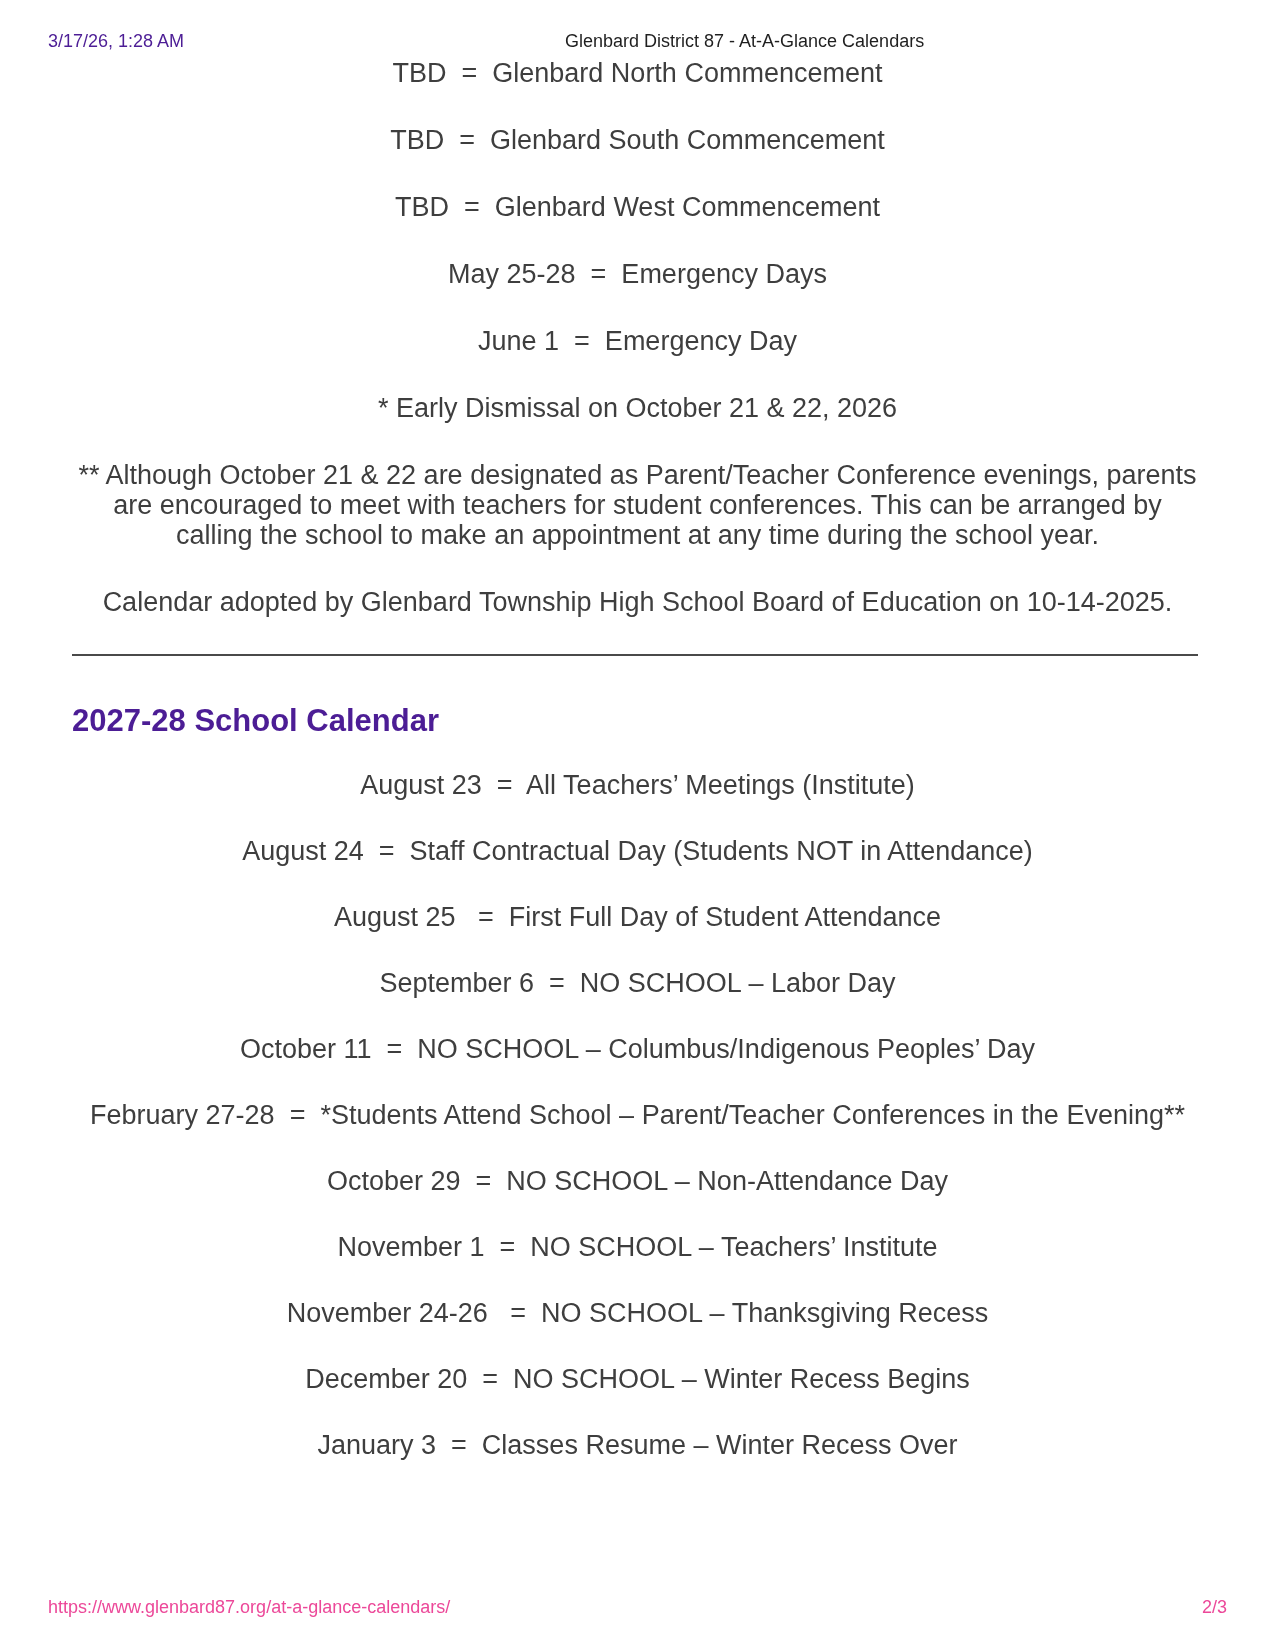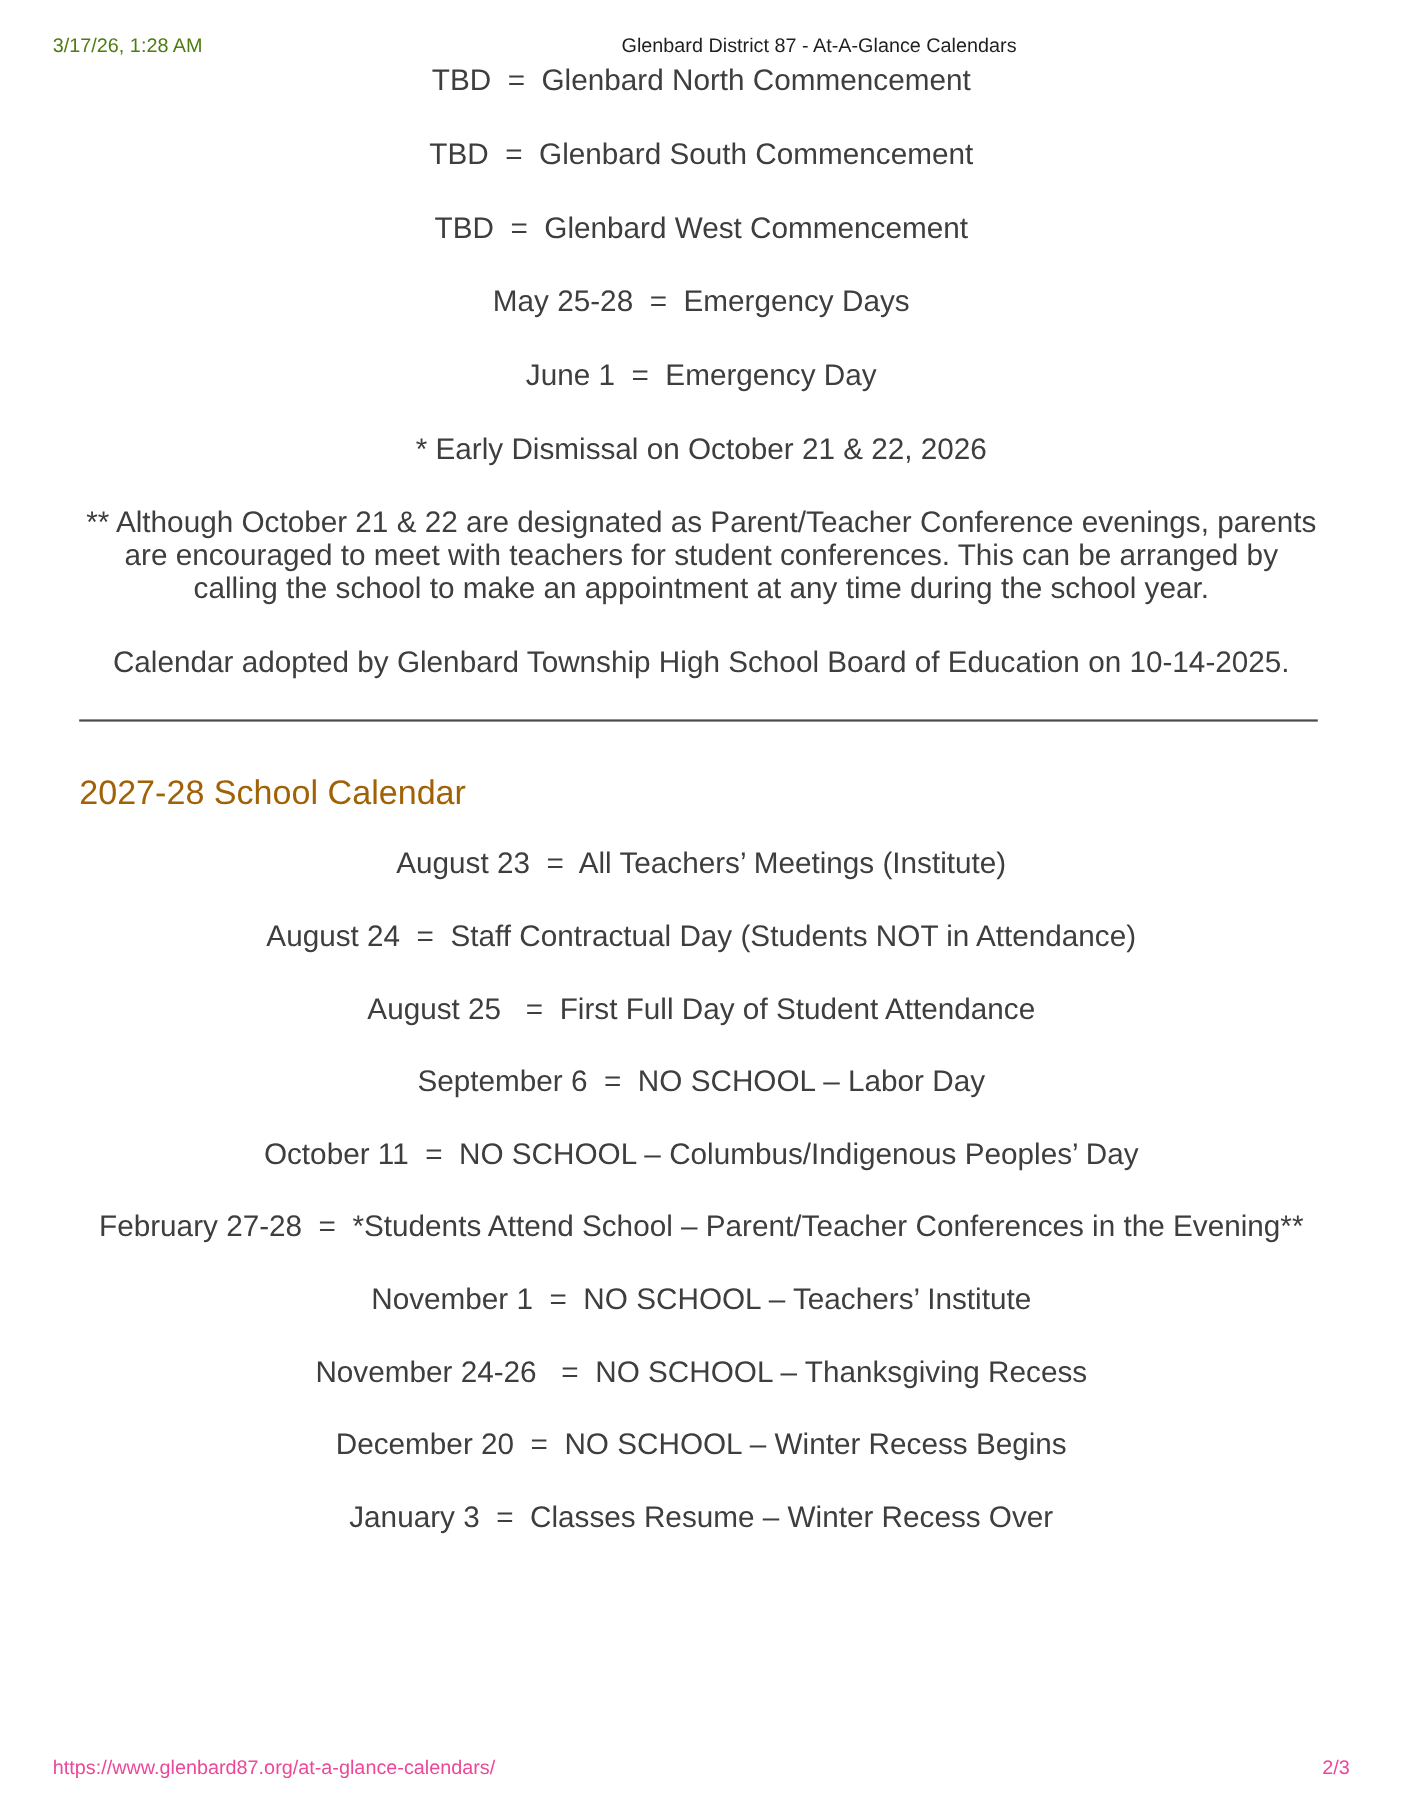--- a/index.html
+++ b/index.html
@@ -10,21 +10,21 @@
     background: #ffffff;
     font-family: "Liberation Sans", sans-serif;
     overflow: hidden;
   }
   .print-header-datetime {
     position: absolute;
     top: 30px;
     left: 48px;
     font-size: 18px;
     line-height: 22px;
-    color: #4d7c0f;
+    color: #4c1d95;
     white-space: pre;
   }
   .print-header-title {
     position: absolute;
     top: 30px;
     left: 565px;
     font-size: 18px;
     line-height: 22px;
     color: #1f1f1f;
     white-space: pre;
@@ -46,24 +46,24 @@
   }
   .entries p { margin-bottom: 36px; }
   .separator {
     border: none;
     border-top: 2px solid #4a4a4a;
     width: 1126px;
     margin: 24px 0 0 0;
     height: 0;
   }
   .section-heading {
-    color: #a16207;
+    color: #4c1d95;
     font-size: 31px;
     line-height: 36px;
-    font-weight: normal;
+    font-weight: bold;
     margin: 47px 0 31px 0;
   }
   .print-footer {
     position: absolute;
     top: 1596px;
     left: 48px;
     right: 48px;
     display: flex;
     justify-content: space-between;
     font-size: 18px;
@@ -96,20 +96,21 @@
 
     <h1 class="section-heading">2027-28 School Calendar</h1>
 
     <div class="entries">
       <p>August 23  =  All Teachers’ Meetings (Institute)</p>
       <p>August 24  =  Staff Contractual Day (Students NOT in Attendance)</p>
       <p>August 25   =  First Full Day of Student Attendance</p>
       <p>September 6  =  NO SCHOOL – Labor Day</p>
       <p>October 11  =  NO SCHOOL – Columbus/Indigenous Peoples’ Day</p>
       <p>February 27-28  =  *Students Attend School – Parent/Teacher Conferences in the Evening**</p>
+      <p>October 29  =  NO SCHOOL – Non-Attendance Day</p>
       <p>November 1  =  NO SCHOOL – Teachers’ Institute</p>
       <p>November 24-26   =  NO SCHOOL – Thanksgiving Recess</p>
       <p>December 20  =  NO SCHOOL – Winter Recess Begins</p>
       <p>January 3  =  Classes Resume – Winter Recess Over</p>
     </div>
 
   </div>
 
   <div class="print-footer">
     <span>https://www.glenbard87.org/at-a-glance-calendars/</span>

